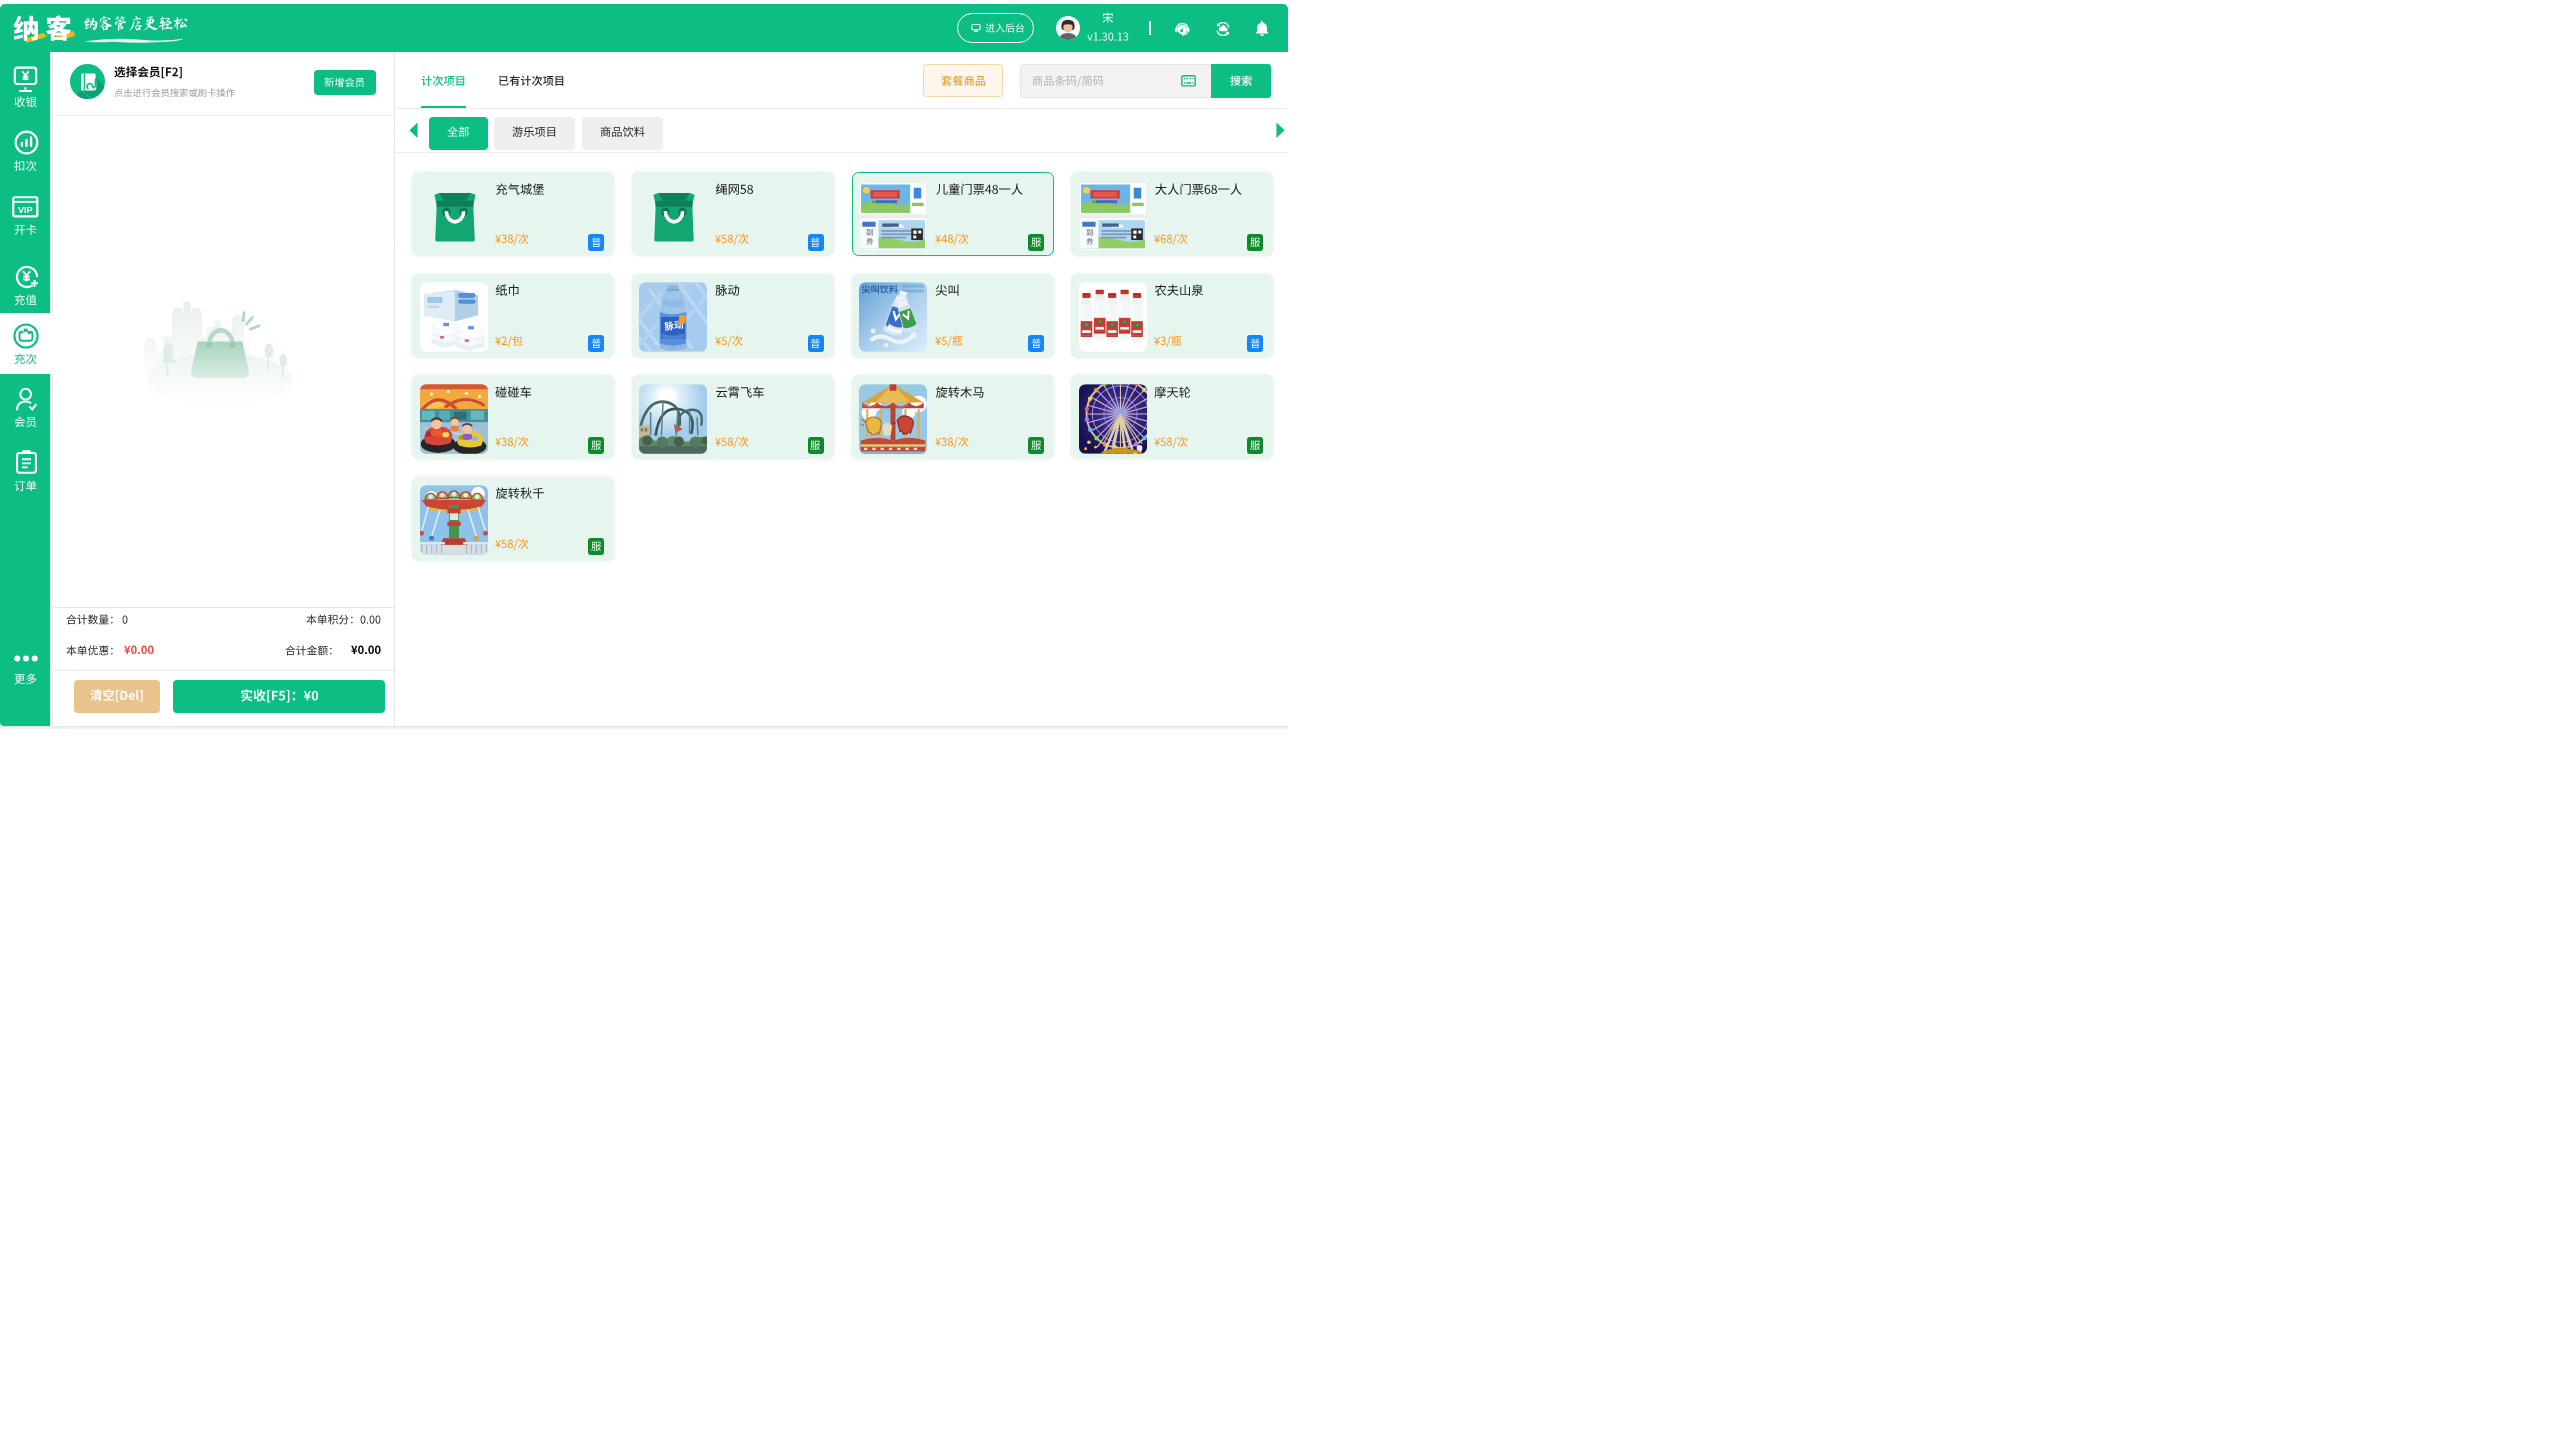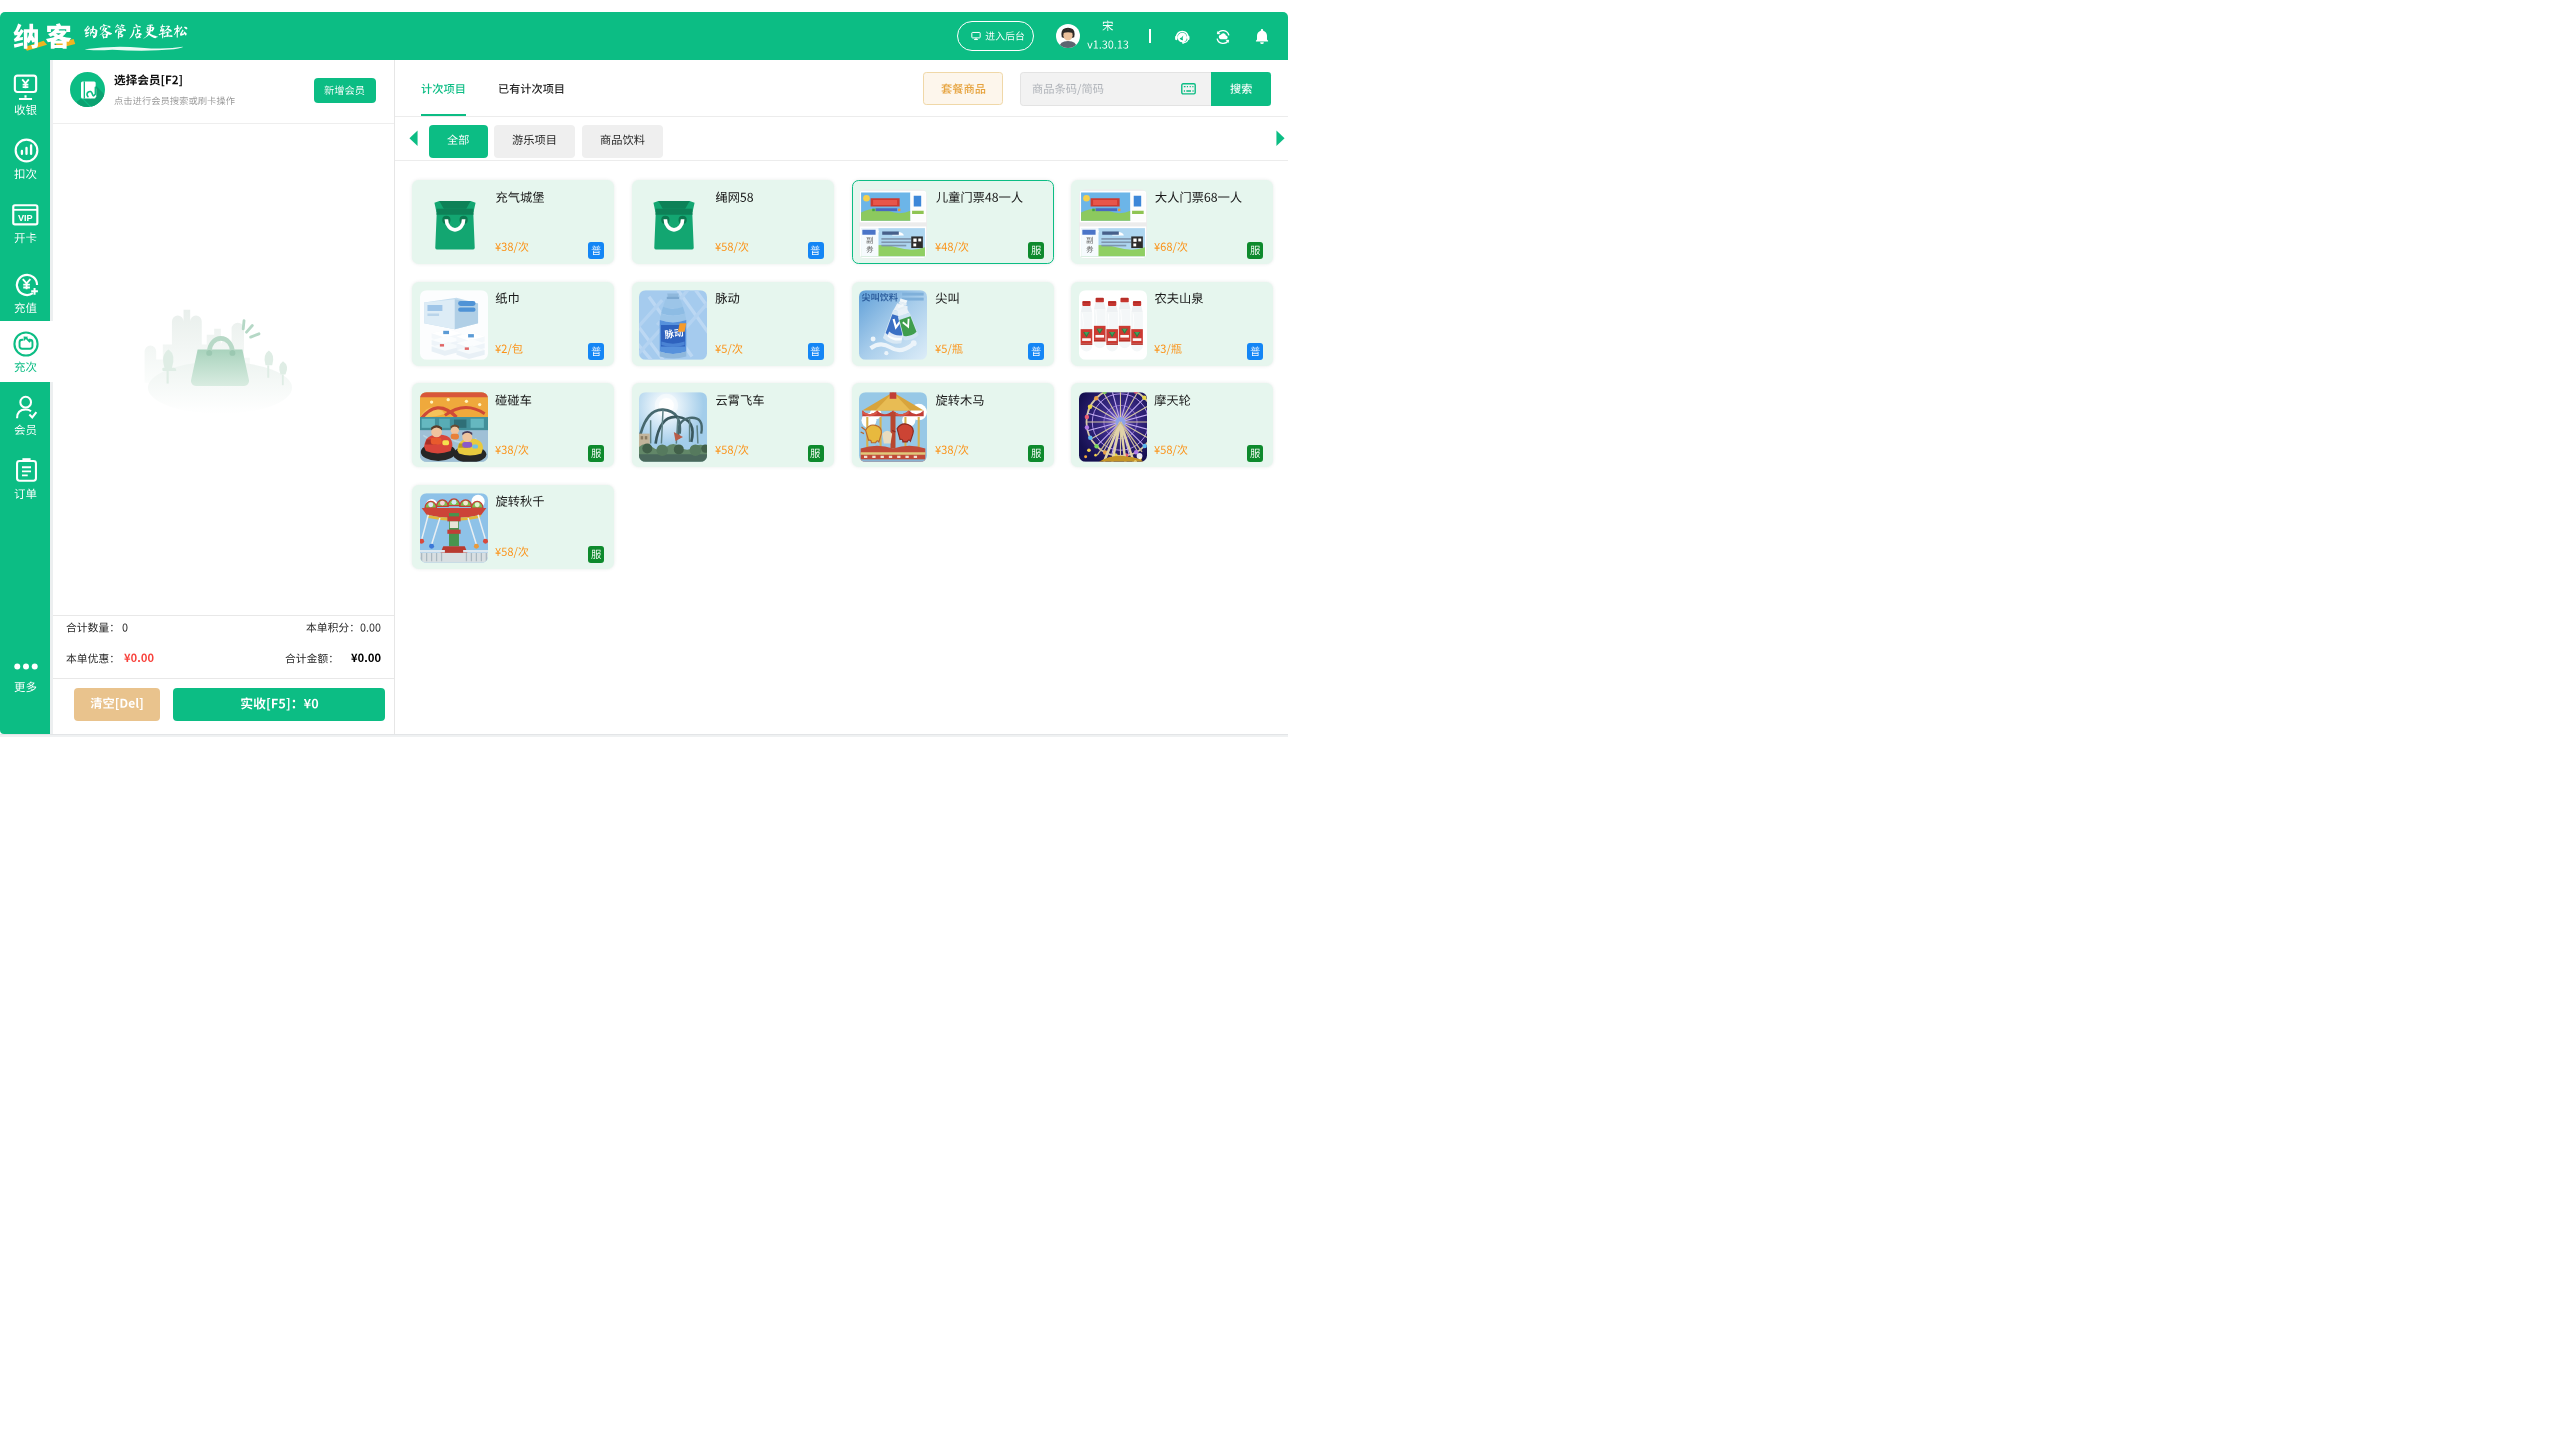--- a/index.html
+++ b/index.html
@@ -1,17 +1,17 @@
 <!DOCTYPE html>
 <html style="font-size:13.3px"><head><meta charset="utf-8"><style>
 *{margin:0;padding:0;box-sizing:border-box}
 html,body{width:1288px;height:725px;font-family:"Liberation Sans",sans-serif;background:#fff;overflow:hidden}
 .abs{position:absolute}
 </style></head><body>
-<div class="abs" style="left:0;top:12px;width:1288px;height:725px;background:#fff">
+<div class="abs" style="left:0;top:4px;width:1288px;height:725px;background:#fff">
 <div class="abs" style="left:0;top:0;width:1288px;height:48px;background:#0cbd84;border-top-left-radius:5px;border-top-right-radius:5px"></div>
 <svg class="abs" style="left:21.6px;top:27px" width="55" height="13.3" viewBox="0 0 66 16">
 <path d="M2 10 L26 2 L30 7 L6 14 Z" fill="#f0b421"></path>
 <path d="M40 5 L62 0 L64 6 L44 11 Z" fill="#f0b421"></path>
     </svg>
 <svg style="position:absolute;left:13px;top:10.8px;overflow:visible;" width="59" height="28" viewBox="0 0 71.0 33.9">
       <path d="M0.8 25.7 1.5 30.0C4.6 29.2 8.5 28.3 12.1 27.3L11.7 23.5C7.7 24.4 3.5 25.2 0.8 25.7ZM25.7 11.7V18.8L23.3 14.8C23.6 13.7 23.7 12.7 23.8 11.7ZM19.7 0.9V5.5L19.7 7.5H12.9V31.1H17.2V23.1C17.9 23.6 18.5 24.2 19.0 24.6C20.1 23.3 20.9 21.8 21.6 20.3C22.3 21.7 22.9 23.0 23.4 24.0L25.7 22.6V26.0C25.7 26.4 25.5 26.6 25.1 26.6C24.6 26.6 23.0 26.6 21.7 26.5C22.3 27.7 22.9 29.7 23.0 30.9C25.4 30.9 27.1 30.8 28.4 30.1C29.6 29.4 30.0 28.2 30.0 26.1V7.5H24.1L24.1 5.5V0.9ZM17.2 18.8V11.7H19.3C19.0 14.0 18.4 16.5 17.2 18.8ZM1.8 15.1C2.3 14.8 3.0 14.7 5.4 14.4C4.5 15.7 3.7 16.8 3.3 17.2C2.2 18.4 1.6 19.1 0.7 19.3C1.2 20.4 1.8 22.2 2.0 23.0C2.9 22.5 4.3 22.0 11.7 20.7C11.7 19.7 11.7 18.0 11.9 16.9L7.5 17.6C9.5 15.1 11.4 12.3 12.9 9.6L9.5 7.4C9.0 8.4 8.4 9.5 7.8 10.6L5.6 10.7C7.3 8.2 8.9 5.2 10.0 2.5L6.0 0.6C5.0 4.3 2.9 8.3 2.3 9.3C1.6 10.3 1.1 11.0 0.4 11.2C0.9 12.3 1.5 14.3 1.8 15.1Z M51.9 12.4H57.8C57.0 13.2 56.0 13.9 54.9 14.6C53.8 14.0 52.7 13.3 51.8 12.5ZM55.2 9.0 56.0 8.0 53.3 7.5H64.2V10.3L61.8 8.8L61.0 9.0ZM51.7 1.4 52.6 3.3H41.1V10.9H45.7V7.5H50.7C49.0 9.7 46.3 11.7 42.0 13.2C43.0 13.9 44.4 15.6 45.0 16.7C46.2 16.2 47.3 15.6 48.3 15.0C49.0 15.6 49.7 16.2 50.4 16.7C47.2 18.0 43.5 18.8 39.7 19.3C40.5 20.3 41.5 22.2 41.9 23.4C43.1 23.2 44.3 23.0 45.5 22.7V31.2H50.1V30.3H59.9V31.1H64.7V22.4C65.6 22.6 66.5 22.7 67.4 22.8C68.1 21.5 69.4 19.4 70.4 18.3C66.5 18.0 62.9 17.4 59.8 16.4C61.8 14.9 63.5 13.1 64.8 10.9H69.0V3.3H57.9L56.4 0.4ZM54.9 19.4C56.3 20.1 57.7 20.6 59.2 21.1H51.0C52.3 20.6 53.7 20.0 54.9 19.4ZM50.1 26.5V24.9H59.9V26.5Z" fill="#ffffff"></path>
     </svg>
 <svg style="position:absolute;left:82px;top:11.2px;overflow:visible;" width="107" height="17" viewBox="0 0 129.3 20.7">
       <path d="M6.8 14.3Q7.2 14.3 7.4 14.3Q7.5 14.3 7.6 14.4Q7.7 14.5 7.7 14.6Q7.7 14.7 7.7 15.0Q7.6 15.5 7.4 15.7Q7.1 16.0 6.6 16.1Q6.2 16.1 5.8 16.4Q5.4 16.7 5.1 17.0Q4.7 17.5 4.3 17.2Q4.0 17.1 3.7 17.0Q3.5 16.9 3.4 16.8Q3.4 16.7 3.4 16.4Q3.4 16.1 3.5 15.9Q3.6 15.8 3.8 15.6Q4.1 15.5 4.7 15.1Q5.4 14.8 5.8 14.6Q6.2 14.4 6.2 14.3Q6.2 14.3 6.8 14.3ZM12.9 3.2Q12.9 3.2 13.3 3.5Q13.6 3.7 13.7 3.8Q13.9 3.9 14.0 4.3Q14.2 4.6 14.1 5.0Q14.1 5.4 14.0 5.6Q13.9 5.8 13.9 6.0Q13.9 6.2 13.8 6.4Q13.7 6.5 13.7 6.7V7.0L14.4 7.1Q15.2 7.2 16.0 7.5L17.0 8.0Q17.6 8.2 17.9 8.4Q18.1 8.6 18.3 8.8Q18.4 9.0 18.4 9.2Q18.4 9.3 18.3 9.6Q18.3 10.1 18.1 10.6Q18.0 11.0 18.0 11.4Q18.0 11.7 17.9 12.4L17.7 13.5Q17.6 14.5 17.4 15.5Q17.3 15.8 16.8 16.3Q16.4 16.8 16.4 16.9Q16.4 17.0 16.0 17.4Q15.6 17.8 15.4 18.0Q15.0 18.2 14.4 18.4Q13.8 18.6 13.6 18.5Q13.3 18.5 13.2 18.3Q13.1 18.1 13.1 17.7Q13.1 17.3 12.9 16.8Q12.7 16.4 12.7 16.2Q12.7 16.0 12.2 15.5Q11.8 14.9 11.8 14.8Q11.8 14.6 12.3 15.0Q12.5 15.1 12.8 15.2Q13.1 15.2 13.3 15.3Q13.6 15.3 14.0 15.2Q14.4 15.1 14.6 14.9Q15.1 14.6 15.3 13.6L15.6 12.6Q15.7 12.1 15.7 10.5L15.7 8.9L15.4 8.6Q14.9 8.2 14.0 8.1L13.5 8.1L13.4 8.6Q13.3 9.1 13.2 9.4Q13.2 9.8 13.0 10.2Q12.8 10.5 12.8 10.7Q12.8 10.8 13.0 10.8Q13.7 11.0 14.4 11.3Q15.0 11.5 15.1 11.7Q15.3 12.0 15.2 12.5Q15.0 12.9 14.7 13.2Q14.0 13.7 13.0 12.2Q12.5 11.5 12.3 11.5Q12.2 11.5 11.9 12.0Q11.6 12.4 11.1 12.9Q10.7 13.3 10.4 13.5L10.1 13.7L10.1 14.2Q10.2 14.6 10.3 14.8Q10.5 15.1 10.4 15.7Q10.3 15.9 10.3 16.0Q10.3 16.2 10.1 16.1Q10.0 16.1 9.9 15.9Q9.4 15.3 9.4 14.5Q9.4 14.1 9.4 14.0Q9.4 14.0 9.2 14.0Q9.0 14.0 9.0 13.8Q9.0 13.7 9.2 13.4Q9.4 12.9 9.4 12.6Q9.3 12.1 9.2 11.5Q9.2 11.0 9.1 10.4Q9.0 9.8 9.0 9.1Q9.0 8.4 9.1 8.2Q9.3 8.0 10.2 7.6Q11.1 7.2 11.4 7.2Q11.6 7.2 11.7 7.1Q11.8 6.9 12.1 5.1Q12.2 4.2 12.4 3.9Q12.4 3.9 12.5 3.6Q12.6 3.3 12.7 3.3Q12.9 3.2 12.9 3.2ZM10.7 8.4Q10.6 8.4 10.6 8.5Q10.0 8.6 10.0 8.8Q9.9 9.0 9.9 9.9Q9.9 10.0 9.9 10.0Q9.9 11.2 10.0 11.6Q10.1 12.0 10.0 12.0Q10.0 12.0 10.0 12.1Q10.0 12.1 10.1 12.1Q10.3 12.0 10.6 11.3Q11.0 10.6 11.1 10.1Q11.3 9.5 11.4 8.9Q11.5 8.3 11.4 8.3Q11.4 8.2 11.3 8.2Q11.1 8.2 10.7 8.4ZM7.1 3.5 7.5 3.8Q7.8 4.0 7.8 4.1Q7.8 4.3 7.5 4.5Q7.2 4.8 6.9 5.1L6.4 5.6Q6.2 5.8 5.9 6.2Q5.7 6.5 5.4 6.8Q5.1 7.1 4.9 7.4Q4.8 7.6 4.6 7.8Q4.4 8.0 4.5 8.0Q4.6 7.9 5.1 7.8Q5.5 7.7 5.7 7.6Q5.8 7.5 6.1 7.6Q6.4 7.6 6.4 7.6Q6.4 7.5 6.9 6.7Q7.4 5.9 7.7 5.6Q8.1 5.1 8.2 5.1Q8.3 5.1 8.7 5.6Q9.1 6.0 9.2 6.2Q9.3 6.4 9.3 6.5Q9.2 6.6 9.0 6.8Q8.5 7.2 7.9 7.8Q7.2 8.5 7.2 8.7Q7.1 8.8 6.5 9.5Q6.0 10.2 5.9 10.4Q5.8 10.6 5.5 11.0Q5.1 11.4 5.2 11.4Q5.2 11.5 6.1 11.2Q6.9 10.9 6.9 10.9Q7.0 10.8 7.5 10.9Q8.1 11.0 8.2 11.1Q8.3 11.2 8.3 11.6Q8.3 12.0 8.2 12.1Q8.2 12.2 8.0 12.4Q7.8 12.6 7.5 12.7Q6.5 12.9 5.7 13.3Q4.8 13.6 4.7 13.8Q4.6 14.0 4.4 14.1Q4.2 14.2 3.9 14.2Q3.7 14.2 3.6 14.0Q3.5 13.8 3.5 13.5Q3.5 13.2 3.5 13.2Q3.4 13.1 3.4 12.9Q3.5 12.8 3.4 12.7Q3.3 12.7 3.3 12.3Q3.3 12.0 3.4 11.8Q3.5 11.6 3.7 11.6Q3.9 11.6 4.2 11.1L4.7 10.4Q4.8 10.1 4.9 10.0L5.1 9.7Q5.2 9.5 5.1 9.4Q5.0 9.4 4.5 9.7Q4.0 10.0 3.8 10.1Q3.5 10.4 3.2 10.4Q2.9 10.4 2.8 10.3Q2.6 10.2 2.6 10.0Q2.6 9.8 2.5 9.5Q2.4 9.1 2.4 8.6Q2.5 8.1 2.6 8.0Q2.8 7.8 3.0 7.8Q3.2 7.8 3.4 7.6L3.8 7.1Q4.1 6.8 4.5 6.2Q5.9 4.3 5.9 4.3Q6.0 4.0 6.5 3.5Q6.7 3.2 6.7 3.2Q6.7 3.2 6.9 3.3Q7.1 3.5 7.1 3.5Z M26.3 4.8Q26.4 4.8 26.8 5.2Q27.1 5.6 27.1 5.8Q27.1 5.9 26.7 6.3Q26.3 6.7 26.3 6.9Q26.3 7.2 26.1 7.3L25.9 7.4L26.2 7.7Q26.8 8.3 27.0 8.3Q27.0 8.3 27.1 8.1Q27.2 7.9 27.3 7.7Q27.7 7.1 27.7 6.9Q27.7 6.9 27.6 6.9Q27.5 6.9 27.2 6.7Q26.9 6.6 26.9 6.5Q26.9 6.3 27.4 6.1Q27.9 5.8 28.4 5.8Q28.8 5.7 29.0 5.7Q29.1 5.7 29.2 5.8Q29.4 6.0 29.6 6.0Q29.8 6.0 29.9 6.1Q30.1 6.3 30.1 6.5Q30.2 7.1 29.9 7.3Q28.6 8.5 28.4 9.0Q28.3 9.1 28.4 9.2Q28.6 9.3 28.9 9.5Q29.2 9.7 29.7 10.0Q30.3 10.2 31.0 10.5Q33.7 11.8 34.2 11.8Q34.3 11.8 34.7 12.0Q35.1 12.2 35.5 12.3Q35.9 12.4 36.0 12.5Q36.0 12.6 36.0 13.0Q36.0 13.3 35.8 13.4Q35.7 13.5 35.2 13.7Q34.5 13.9 34.0 14.2Q33.6 14.4 33.5 14.5Q33.4 14.5 33.0 14.4Q32.6 14.3 32.3 14.1Q32.2 14.0 31.8 13.9Q31.5 13.8 31.4 13.8Q31.4 13.9 31.4 14.3Q31.4 14.6 31.2 14.8Q31.1 14.9 31.1 15.0Q31.1 15.2 30.9 15.3Q30.8 15.4 30.8 15.6Q30.8 15.8 30.6 16.1Q30.5 16.3 30.4 17.1L30.4 17.9L30.1 18.2Q29.8 18.4 29.6 18.4Q29.5 18.4 28.7 18.2Q27.9 18.0 27.4 18.0Q26.8 18.0 26.7 18.1Q26.7 18.1 26.6 18.5Q26.5 18.9 26.3 19.0Q26.2 19.2 26.2 19.2Q26.1 19.2 26.0 19.1Q25.7 18.9 25.4 18.6Q25.1 18.2 25.1 18.1Q25.1 17.9 24.9 17.4Q24.7 16.8 24.7 16.7Q24.6 16.7 24.6 16.5Q24.6 16.3 24.5 16.2Q24.4 16.0 24.4 15.8Q24.4 15.6 24.2 15.4Q24.1 15.2 24.1 15.0Q24.1 14.8 24.0 14.7Q23.9 14.6 24.0 14.6Q24.1 14.6 24.1 14.3Q24.1 14.1 24.2 14.1Q24.3 14.0 24.6 13.8Q25.6 13.4 26.1 13.3Q26.7 13.2 27.7 13.2Q29.0 13.1 29.1 13.1Q29.2 13.0 29.7 13.1Q30.1 13.1 30.2 13.1Q30.3 13.1 29.8 12.7Q29.6 12.6 29.4 12.4Q28.4 11.6 27.8 11.0Q27.4 10.6 27.3 10.5Q27.2 10.4 27.1 10.5Q26.9 10.6 25.6 11.9Q24.2 13.3 23.9 13.4Q23.0 14.0 21.7 14.6Q20.4 15.2 20.2 15.2Q20.0 15.2 20.2 15.0Q20.4 14.9 21.0 14.5Q22.8 13.4 24.2 11.9Q24.9 11.2 25.5 10.4Q26.2 9.7 26.2 9.6Q26.2 9.5 25.7 9.1Q25.3 8.7 25.2 8.6Q25.1 8.6 24.3 9.4Q23.5 10.2 23.4 10.2Q23.3 10.3 23.3 10.3Q23.3 10.2 23.3 10.0Q23.4 9.5 23.9 8.8Q24.2 8.4 24.5 7.8Q24.8 7.3 24.9 7.2Q25.1 6.9 25.4 6.0Q25.5 5.5 25.8 5.2Q26.2 4.8 26.3 4.8ZM26.1 14.4Q25.8 14.4 25.7 14.6Q25.6 14.8 25.6 14.8Q25.6 14.9 25.6 15.1Q25.8 15.3 25.8 15.5Q25.9 15.8 26.1 16.2Q26.3 16.6 26.3 16.7Q26.3 16.7 26.3 16.8Q26.4 16.8 26.5 16.8Q26.6 16.8 26.8 16.8Q27.1 16.7 27.4 16.7L28.3 16.5L28.5 16.0Q28.7 15.6 28.7 14.9Q28.8 14.3 28.7 14.2Q28.5 14.1 27.8 14.1Q27.0 14.2 26.1 14.4ZM26.3 1.4Q26.5 1.5 26.6 1.6Q26.6 1.6 26.8 1.7Q27.0 1.8 27.1 2.1Q27.3 2.4 27.3 2.6Q27.3 2.7 27.4 2.8Q27.6 2.8 28.4 2.8Q29.4 2.9 29.7 3.0Q30.1 3.1 30.5 3.2Q31.0 3.2 31.4 3.4Q31.7 3.5 31.8 3.4Q31.9 3.4 32.1 3.3L32.5 3.1L32.6 3.3Q32.8 3.5 33.4 3.7Q34.0 4.0 34.1 4.2Q34.2 4.3 34.2 4.6Q34.2 4.9 34.1 5.1Q34.0 5.1 33.9 5.4Q33.9 5.6 33.6 5.7Q33.3 5.8 32.9 5.7Q32.5 5.7 32.5 5.5Q32.5 5.4 32.0 5.3Q31.8 5.2 31.6 5.3Q31.5 5.3 31.3 5.4Q31.0 5.7 30.8 5.7Q30.6 5.7 30.4 5.8Q30.2 6.0 30.2 5.9Q30.2 5.9 30.6 5.5Q30.7 5.2 31.0 4.8Q31.2 4.4 31.2 4.4Q31.2 4.3 30.6 4.1Q30.0 3.9 29.5 3.8Q28.7 3.6 28.0 3.7Q27.4 3.7 27.3 3.7Q27.1 3.8 27.2 3.9Q27.2 4.1 27.0 4.3Q26.8 4.5 26.6 4.6Q26.5 4.6 26.2 4.3Q26.0 4.0 25.9 3.9Q25.8 3.9 25.6 3.9Q25.1 4.0 24.0 4.5Q23.7 4.6 23.6 4.7Q23.4 4.9 23.4 5.1Q23.2 5.4 23.1 5.4Q22.9 5.5 22.8 5.7Q22.8 6.3 22.7 7.1Q22.6 7.6 22.4 8.0Q22.2 8.3 21.9 8.3Q21.7 8.3 21.7 8.2Q21.6 8.1 21.4 7.8Q21.2 7.3 21.2 6.7Q21.2 6.2 21.3 6.1Q21.4 6.0 21.8 5.3Q22.1 4.6 22.4 4.3Q22.6 4.0 22.6 3.9Q22.7 3.9 22.9 3.9Q23.2 4.0 23.4 3.9Q23.6 3.8 24.6 3.5L25.5 3.1L25.4 2.7Q25.4 2.1 25.3 2.0Q25.2 1.9 25.2 1.7Q25.1 1.5 25.2 1.5Q25.2 1.4 25.4 1.4Q25.9 1.3 26.3 1.4Z M45.1 5.5Q45.2 5.5 46.2 6.0Q46.5 6.1 46.7 6.3Q47.0 6.6 47.0 6.7Q47.0 6.9 47.1 6.9Q47.3 7.0 47.8 7.0Q48.6 7.0 49.5 7.3Q49.8 7.4 49.9 7.3Q50.4 7.3 51.3 7.4Q52.1 7.6 52.7 8.0Q53.0 8.2 53.0 8.8Q53.0 9.4 52.7 9.7Q52.5 9.8 52.4 9.9Q52.3 9.9 51.9 9.7Q51.6 9.6 50.9 9.6Q50.2 9.6 50.1 9.7Q50.1 9.7 49.6 9.9Q49.3 10.0 49.2 10.1Q49.1 10.2 49.0 10.4Q49.0 10.6 48.7 10.8Q48.5 11.1 48.3 11.1Q48.2 11.1 47.9 11.3Q47.7 11.5 47.6 11.6Q47.6 11.7 47.7 11.9Q48.0 12.5 47.6 12.8Q47.5 12.9 46.6 13.0Q45.8 13.0 45.4 13.1L44.8 13.3Q44.7 13.3 44.6 13.6Q44.5 13.8 44.5 13.9Q44.5 14.0 44.7 14.0Q44.9 13.9 45.7 13.7Q46.3 13.5 47.3 13.5Q47.9 13.5 48.1 13.6Q48.4 13.6 48.6 13.7Q49.0 13.9 49.5 14.1Q49.8 14.2 49.8 14.2Q49.9 14.3 49.9 14.5Q49.9 14.8 49.8 15.1Q49.6 15.4 49.5 15.5Q49.3 15.7 49.3 15.8Q49.3 15.9 49.1 16.1Q49.0 16.3 48.9 16.8L48.8 17.3H48.2Q47.7 17.3 47.5 17.2Q47.3 17.1 46.6 17.1Q45.8 17.2 45.2 17.3Q44.5 17.5 44.4 17.5Q44.4 17.5 44.4 17.9Q44.4 18.8 44.0 19.2Q43.9 19.3 43.8 19.3Q43.8 19.3 43.5 19.1Q43.3 19.0 43.3 18.8Q43.2 18.7 43.2 18.3Q43.1 17.6 43.2 15.5Q43.3 13.8 43.3 13.7Q43.4 13.6 43.5 12.2Q43.5 10.8 43.6 10.4Q43.7 10.1 43.7 9.8Q43.8 9.5 43.9 9.4Q44.0 9.3 44.2 9.4Q44.2 9.5 44.3 9.5Q44.4 9.5 44.7 9.4Q45.2 9.3 46.0 9.2Q46.8 9.1 46.9 9.0Q47.1 9.0 48.1 9.4Q48.7 9.5 48.9 9.5Q49.1 9.4 49.4 9.1Q49.8 8.7 49.8 8.7Q49.9 8.7 49.9 8.6Q49.9 8.5 49.2 8.3Q48.5 8.1 47.7 8.1Q47.2 8.0 47.1 8.0Q47.0 8.1 46.9 8.2Q46.7 8.4 46.4 8.4Q46.2 8.4 45.9 8.2Q45.7 8.1 45.6 8.1Q45.6 8.1 45.6 8.0Q45.5 7.9 45.0 8.0Q44.5 8.1 43.7 8.3Q43.0 8.5 42.7 8.7Q42.2 9.0 42.2 9.0Q42.1 9.0 42.0 9.1Q41.9 9.2 41.8 9.4Q41.8 9.5 41.8 10.0Q41.8 10.8 41.7 10.9Q41.6 11.0 41.6 11.1Q41.6 11.3 41.2 11.6Q40.9 12.0 40.8 12.0Q40.7 12.0 40.5 12.1Q40.4 12.3 40.2 12.2Q40.0 12.1 40.0 11.9Q39.5 10.5 39.8 9.8Q40.1 9.0 40.4 8.8Q40.6 8.6 40.6 8.5Q40.6 8.5 40.9 8.2Q41.5 7.7 41.6 8.0Q41.7 8.1 41.8 8.1Q42.0 8.1 42.5 7.8Q43.5 7.4 44.6 7.2Q45.0 7.1 45.0 7.1Q45.1 7.0 44.9 6.6Q44.6 5.9 44.8 5.9Q45.0 5.9 45.0 5.8Q45.0 5.6 45.1 5.6Q45.1 5.5 45.1 5.5ZM45.2 10.3Q45.0 10.3 44.8 10.6Q44.6 10.8 44.6 11.3Q44.6 11.8 44.6 12.0Q44.5 12.1 44.5 12.1Q44.6 12.1 44.7 12.1Q44.9 12.1 45.1 11.9Q45.3 11.8 45.3 11.6Q45.3 11.5 45.9 10.9Q46.5 10.3 46.5 10.3Q46.5 10.2 46.2 10.2Q45.9 10.2 45.6 10.2Q45.3 10.2 45.2 10.3ZM46.1 14.5Q45.2 14.7 44.8 14.9Q44.6 15.0 44.5 15.4Q44.4 15.8 44.4 16.1Q44.4 16.3 44.4 16.3Q44.5 16.4 44.6 16.3Q44.9 16.3 45.9 16.1Q47.0 15.9 47.0 15.8Q47.6 14.6 47.5 14.5Q47.5 14.5 46.9 14.5Q46.2 14.4 46.1 14.5ZM44.1 4.9Q44.6 5.2 44.5 5.9Q44.5 6.3 44.4 6.4Q44.2 6.6 43.8 6.5Q43.5 6.5 43.4 6.4Q43.3 6.4 43.1 6.1Q42.4 5.3 42.5 5.0Q42.5 4.7 42.7 4.7Q42.9 4.7 43.4 4.7Q43.9 4.7 44.1 4.9ZM50.2 5.1Q50.4 5.3 50.3 5.9Q50.2 6.4 49.9 6.6Q49.6 6.8 49.3 6.6Q49.0 6.5 48.5 5.9Q48.0 5.5 47.9 5.3Q47.8 5.2 47.9 5.0Q47.9 4.7 48.0 4.6Q48.0 4.5 48.6 4.5Q49.2 4.5 49.6 4.7Q50.1 5.0 50.2 5.1ZM42.8 1.6Q43.2 1.8 43.2 2.0Q43.3 2.2 43.3 2.5Q43.3 2.7 43.3 2.7Q43.3 2.8 43.5 2.7Q44.0 2.6 44.4 2.7Q44.8 2.7 44.8 2.9Q44.8 3.0 45.0 3.1Q45.1 3.2 45.1 3.4Q45.2 3.7 45.1 3.8Q44.9 4.1 44.1 3.9Q43.7 3.8 43.4 3.5Q43.2 3.2 43.1 3.3Q43.0 3.3 42.7 3.7Q42.5 4.0 42.2 4.3L41.4 5.0Q40.7 5.8 40.0 6.0Q39.8 6.1 39.8 6.0Q39.8 6.0 39.9 5.7Q40.1 5.5 40.1 5.5Q40.1 5.4 40.1 5.3Q40.1 5.2 40.5 4.7Q40.9 4.2 41.6 3.0Q42.3 1.8 42.3 1.6Q42.3 1.4 42.8 1.6ZM47.8 1.2Q48.0 1.2 48.4 1.4Q48.7 1.5 48.9 1.7Q49.1 1.9 48.9 2.6Q48.9 2.6 48.9 2.6Q48.9 2.7 49.0 2.7Q49.0 2.7 49.1 2.7Q49.1 2.7 49.2 2.6Q49.6 2.6 49.8 2.5Q50.0 2.4 50.4 2.4Q50.7 2.3 50.9 2.4Q51.2 2.6 51.3 3.0Q51.4 3.5 51.1 3.8Q51.0 3.9 50.9 4.0Q50.8 4.0 50.5 4.0Q50.0 4.0 49.9 3.9Q49.7 3.8 49.4 3.9Q49.0 4.0 48.8 3.8Q48.6 3.6 48.4 3.6Q48.3 3.5 48.3 3.4Q48.3 3.2 48.2 3.3Q48.0 3.4 48.0 3.5Q48.0 3.6 47.8 3.9Q47.6 4.2 47.6 4.2Q47.6 4.3 47.1 4.7Q46.7 5.1 46.6 5.1Q46.5 5.1 46.5 5.1Q46.5 5.2 46.4 5.2Q46.2 5.2 46.2 5.3Q46.2 5.4 46.1 5.4Q46.0 5.4 46.0 5.4Q46.0 5.5 45.9 5.5Q45.7 5.6 45.7 5.4Q45.7 5.2 45.9 5.0Q46.1 4.5 46.5 3.9L46.8 3.5Q46.9 3.3 47.0 3.0Q47.2 2.6 47.3 2.4Q47.4 2.3 47.5 1.9Q47.6 1.6 47.6 1.4Q47.6 1.3 47.6 1.3Q47.7 1.2 47.8 1.2Z M62.7 7.5Q63.0 7.6 63.1 7.8Q63.2 8.1 63.3 8.1Q63.3 8.1 63.3 8.4Q63.3 8.7 63.3 9.1Q63.3 9.5 63.2 9.6Q63.2 9.9 63.1 10.5Q63.0 11.1 63.0 11.3Q62.9 11.5 62.9 11.8Q62.8 12.2 62.7 12.3Q62.6 12.5 62.5 12.9Q62.2 13.9 61.9 14.5Q61.8 14.6 61.7 14.8Q61.6 15.0 61.4 15.2Q61.2 15.5 61.2 15.5Q61.2 15.6 60.5 16.4Q60.3 16.6 60.3 16.7Q60.3 16.9 59.3 17.7Q58.4 18.6 58.2 18.6Q58.1 18.6 58.0 18.7Q57.9 18.8 57.6 18.9Q57.2 19.1 57.1 19.1Q56.9 19.1 57.5 18.3Q57.9 17.7 57.9 17.6Q57.9 17.6 58.4 17.0Q58.9 16.3 59.1 15.9Q59.2 15.8 59.4 15.5Q59.5 15.3 60.0 14.2L60.6 13.1Q60.8 12.7 61.1 11.5L61.4 10.6Q61.5 10.2 61.5 10.1Q61.5 10.0 61.7 9.2Q61.9 8.4 62.1 8.0Q62.3 7.6 62.4 7.5Q62.4 7.4 62.5 7.4Q62.6 7.4 62.7 7.5ZM67.1 6.4Q67.2 6.4 67.3 6.5Q67.6 6.9 67.7 7.7Q67.8 8.1 67.9 8.2Q68.0 8.3 68.2 8.2Q68.4 8.1 68.4 8.0Q68.4 7.9 68.5 7.9Q68.5 7.9 68.6 8.0Q68.6 8.1 69.0 8.0Q69.7 7.9 70.1 8.5L70.3 8.8L70.1 9.4L70.0 9.9L69.5 9.9Q69.0 9.8 68.5 10.0L68.0 10.2L67.9 10.6Q67.8 11.1 67.8 11.7L67.7 12.3L68.6 12.4Q69.3 12.4 69.4 12.4Q69.6 12.4 69.7 12.3Q70.1 11.9 70.5 12.2Q70.6 12.3 70.8 12.4Q70.9 12.4 71.2 12.5Q71.8 12.6 72.1 13.0Q72.4 13.4 72.2 13.9Q72.1 14.3 72.0 14.4Q71.8 14.5 71.6 14.6Q71.3 14.7 71.2 14.7Q71.1 14.7 70.8 14.9Q70.6 15.2 70.5 15.4L70.2 15.9Q70.1 16.2 70.1 16.3Q70.1 16.4 70.4 16.5Q70.7 16.6 70.9 17.0Q71.1 17.4 71.0 17.7Q70.8 18.5 70.0 18.1Q69.7 17.9 69.5 17.9Q69.3 17.9 68.7 17.9Q67.2 18.0 67.0 18.2Q66.9 18.3 66.9 18.5Q66.9 18.7 66.7 19.0Q66.3 19.7 65.5 18.3Q65.4 17.9 65.3 17.8Q65.2 17.7 65.0 17.1Q64.9 16.5 64.8 16.4Q64.7 16.2 64.7 16.0Q64.7 15.6 64.4 14.8Q64.3 14.6 64.2 14.4L64.2 14.0Q64.1 13.8 64.2 13.5Q64.3 13.4 64.3 13.4Q64.3 13.3 64.5 13.4Q64.7 13.5 65.1 13.2Q66.0 12.7 66.4 12.6Q66.5 12.6 66.6 12.6Q66.6 12.5 66.6 12.4Q66.3 11.7 66.4 10.9Q66.5 10.3 66.5 8.7Q66.5 6.5 66.8 6.5Q66.9 6.5 66.9 6.4Q66.9 6.1 67.1 6.4ZM66.9 13.8Q66.1 13.9 65.6 14.3Q65.3 14.7 65.5 15.2Q65.6 15.4 65.8 15.8L66.0 16.3Q66.1 16.5 66.2 16.7Q66.2 16.8 66.3 16.8Q66.4 16.8 67.0 16.6Q67.6 16.4 68.1 15.9Q68.6 15.3 69.0 14.3Q69.1 13.9 69.1 13.8Q69.1 13.7 68.6 13.7Q68.1 13.6 67.9 13.6Q67.7 13.5 67.5 13.6Q67.3 13.7 66.9 13.8ZM65.6 1.5Q65.9 1.6 65.9 1.7Q65.9 1.7 66.3 2.0Q66.8 2.3 67.0 2.5Q67.1 2.8 67.1 3.2Q67.1 3.7 66.9 4.0L66.7 4.3L67.2 4.2Q67.7 4.2 67.9 4.1Q68.2 4.0 68.7 3.9Q69.2 3.8 69.5 3.8Q69.8 3.8 69.8 3.7Q69.9 3.7 70.2 3.7Q70.4 3.6 70.5 3.7Q70.6 3.8 70.8 4.1Q71.0 4.5 71.0 4.7Q71.1 5.0 70.9 5.2Q70.7 5.4 70.6 5.5Q70.6 5.5 70.3 5.4Q70.0 5.4 69.8 5.3Q69.5 5.2 68.9 5.2Q68.3 5.2 67.9 5.3Q67.3 5.3 66.6 5.4Q65.8 5.5 65.3 5.6Q64.1 5.9 63.8 6.2Q63.5 6.4 63.4 6.4Q63.3 6.4 63.3 6.5Q63.3 6.7 63.0 6.8Q62.7 6.8 62.5 6.6Q62.3 6.4 62.3 6.4Q62.2 6.4 62.0 6.1Q61.8 6.0 61.8 5.9Q61.7 5.9 61.8 5.7Q61.9 5.5 62.1 5.5Q62.2 5.5 62.2 5.4Q62.3 5.1 63.8 4.9Q64.5 4.8 64.9 4.6Q65.4 4.5 65.6 4.5Q65.9 4.5 65.9 4.4Q66.0 4.3 65.9 4.3Q65.9 4.3 65.8 4.3Q65.7 4.2 65.7 4.2Q65.7 4.1 65.6 4.1Q65.5 4.1 64.7 2.7Q64.5 2.1 64.7 1.7Q64.8 1.4 64.9 1.3Q65.3 1.2 65.6 1.5Z M84.9 1.7Q85.3 1.8 85.7 2.1Q85.8 2.1 85.9 2.4Q85.9 2.6 85.9 2.8Q85.8 2.9 85.5 3.2Q85.3 3.4 85.2 3.4Q85.0 3.5 84.6 3.3Q84.3 3.1 83.9 3.1Q83.4 3.0 83.3 3.1Q83.3 3.2 83.5 3.5Q83.7 3.8 83.6 4.2Q83.5 4.6 83.6 4.6Q83.6 4.7 84.1 4.7Q84.7 4.8 85.2 4.8Q85.5 4.8 85.8 4.8Q86.1 4.9 87.0 5.2Q87.3 5.3 87.3 5.4Q87.3 5.5 87.5 5.6Q87.6 5.6 87.6 6.1Q87.6 6.6 87.5 6.7Q87.3 6.9 87.3 7.0Q87.3 7.2 87.2 7.3Q87.1 7.5 87.1 7.6Q87.1 7.8 87.0 8.0Q86.8 8.2 86.8 8.3Q86.8 8.3 86.6 8.5Q86.4 8.7 86.4 8.8Q86.4 9.0 86.2 9.2Q86.0 9.4 86.0 9.5Q86.0 9.7 85.7 10.0Q85.5 10.2 85.4 10.3Q85.3 10.4 85.1 10.4Q84.8 10.4 84.8 10.2Q84.8 10.0 83.8 9.9Q83.4 9.9 83.3 9.9Q83.2 9.9 83.2 10.1Q83.1 10.5 82.8 11.6Q82.6 12.0 82.6 12.0Q82.5 12.0 82.4 12.3Q82.3 12.5 82.2 12.6Q82.2 12.6 82.9 13.1Q83.5 13.5 83.6 13.6Q83.6 13.7 83.7 13.7Q83.8 13.7 83.8 13.7Q83.8 13.8 84.0 13.8L84.9 14.3Q85.7 14.7 86.4 14.9L87.8 15.3Q88.4 15.5 88.8 15.6Q89.2 15.7 90.1 16.0Q91.0 16.2 91.2 16.3Q91.4 16.4 91.7 16.5Q92.0 16.6 92.0 16.8Q92.0 17.2 91.0 17.4Q90.1 17.6 89.2 18.2Q88.8 18.5 88.6 18.5Q88.2 18.5 85.9 17.6Q85.1 17.3 84.3 16.8L83.0 15.9Q82.4 15.5 82.0 15.1Q81.6 14.8 81.4 14.6L81.1 14.4L80.6 14.8Q80.0 15.6 77.9 17.1Q77.5 17.4 76.4 17.9Q75.4 18.5 75.0 18.6Q74.7 18.8 74.2 18.8Q73.9 18.9 73.9 18.8Q73.9 18.8 73.9 18.8Q74.0 18.6 74.6 18.3Q76.5 17.1 77.7 16.0Q78.9 14.8 79.6 13.5L79.8 13.0L79.5 12.7Q78.8 12.0 78.1 11.7Q77.6 11.4 77.5 11.3Q77.3 11.2 77.3 11.2Q77.2 11.2 77.1 11.0Q76.9 10.9 76.9 10.9Q76.9 10.8 77.0 10.7Q77.2 10.5 77.4 10.5Q77.6 10.4 78.3 10.6Q79.5 10.8 80.2 11.3Q80.4 11.5 80.5 11.5Q80.6 11.4 80.7 11.0Q80.8 10.6 80.8 10.5Q80.8 10.3 80.7 10.4Q80.3 10.6 80.2 10.6Q80.1 10.6 79.8 10.5Q79.4 10.3 79.4 10.2Q79.4 10.0 79.3 9.9Q79.0 9.7 78.4 7.3Q78.2 6.6 78.1 6.4Q78.0 6.1 77.9 6.0Q77.9 5.8 77.9 5.8Q78.0 5.7 78.1 5.7Q78.2 5.7 78.3 5.6Q78.3 5.6 79.1 5.3Q79.8 5.0 80.2 4.9Q80.5 4.8 81.2 4.8L81.9 4.7V4.3Q82.0 3.3 81.9 3.2Q81.8 3.1 81.1 3.3Q80.3 3.4 80.1 3.5Q79.8 3.7 79.7 3.7Q79.6 3.7 79.3 3.4Q78.9 3.2 78.9 3.0Q79.0 2.6 80.0 2.4Q82.0 2.0 83.4 1.9Q84.4 1.8 84.4 1.7Q84.5 1.7 84.9 1.7ZM81.5 5.6Q80.9 5.6 79.9 5.9Q79.6 6.1 79.5 6.1Q79.4 6.1 79.4 6.4Q79.4 6.7 79.5 6.8Q79.6 6.9 79.6 7.1Q79.6 7.2 79.7 7.2Q79.7 7.2 80.4 7.0Q81.1 6.8 81.4 6.7Q81.7 6.6 81.7 6.6Q81.8 6.5 81.8 6.3Q81.8 5.9 81.8 5.8Q81.8 5.7 81.5 5.6ZM83.8 5.7H83.5V6.2Q83.5 6.5 83.5 6.6Q83.6 6.7 83.7 6.7Q83.9 6.8 84.0 6.9Q84.1 7.1 84.0 7.4Q83.9 7.6 83.6 7.7Q83.4 7.8 83.3 8.1Q83.3 8.5 83.3 8.6Q83.4 8.6 83.8 8.6Q84.4 8.5 84.5 8.5Q84.5 8.3 84.8 7.7Q85.0 7.0 85.0 6.6Q85.1 6.2 85.0 6.1Q84.9 5.9 84.5 5.8Q84.1 5.7 83.8 5.7ZM80.7 7.9Q80.3 8.1 80.2 8.1Q80.1 8.2 80.1 8.2Q80.1 8.3 80.1 8.7Q80.1 9.1 80.2 9.3Q80.4 9.4 80.6 9.3Q80.9 9.1 81.1 9.1Q81.2 9.0 81.3 9.0Q81.3 8.9 81.4 8.5Q81.5 7.9 81.5 7.8Q81.4 7.7 80.7 7.9Z M105.3 10.2Q105.9 10.2 106.2 10.6Q106.5 11.0 106.2 11.3Q106.1 11.5 105.9 11.6Q105.7 11.7 105.3 11.7Q105.0 11.7 104.9 11.7Q104.8 11.8 104.8 12.0Q104.7 12.4 104.6 14.6L104.6 15.0L106.0 15.1Q107.4 15.1 107.8 15.0Q108.3 14.9 108.3 14.9Q108.4 15.0 108.8 15.0Q109.2 15.1 109.4 15.2Q109.6 15.3 109.7 15.6Q109.8 15.8 109.7 16.3Q109.6 16.8 109.5 16.9Q109.1 17.1 108.4 16.9Q107.9 16.7 106.1 16.6L104.3 16.5L104.0 16.8Q103.7 17.1 103.1 16.8Q102.6 16.5 101.8 16.7L101.2 16.8Q101.0 16.9 100.6 17.1Q100.1 17.5 99.6 17.2Q99.0 16.8 99.0 16.4Q99.0 16.2 99.1 16.1Q99.2 16.0 99.4 15.9Q99.7 15.8 100.7 15.5Q101.7 15.3 102.1 15.3Q102.5 15.3 102.6 15.2Q102.8 15.1 102.7 14.9Q102.6 14.6 102.7 13.7Q102.9 11.8 102.6 11.8Q102.5 11.8 102.1 11.9Q101.8 12.1 101.7 12.1Q101.5 12.0 101.3 11.7Q101.1 11.5 101.2 11.3Q101.3 11.2 101.2 11.1Q101.2 11.0 101.4 10.9Q101.5 10.8 102.2 10.7Q103.1 10.5 103.8 10.4Q104.5 10.2 104.7 10.2Q104.8 10.1 104.9 10.2Q105.0 10.2 105.3 10.2ZM98.0 1.7Q98.1 1.9 98.2 2.0Q98.3 2.1 98.3 2.2Q98.3 2.3 98.1 2.8Q97.9 3.3 97.9 3.3Q97.8 3.4 97.8 3.6Q97.8 3.8 97.8 3.8Q97.9 3.8 98.1 3.8Q98.4 3.8 99.1 3.7Q99.7 3.6 100.1 3.6Q100.4 3.6 100.5 3.8Q100.8 4.1 100.9 4.3Q100.9 4.6 100.7 4.7Q100.6 4.7 99.5 4.7Q98.4 4.7 98.0 4.8Q97.5 4.9 97.4 5.2Q97.3 5.3 97.0 6.2Q96.7 7.2 96.7 7.3Q96.7 7.4 96.5 7.6Q96.4 7.9 96.4 8.0Q96.4 8.2 97.1 7.9Q97.3 7.9 97.3 7.8Q97.4 7.7 97.4 7.3Q97.5 6.8 97.6 6.4Q97.8 6.0 97.9 6.0Q98.3 6.0 98.6 6.4Q98.9 6.8 98.9 7.2Q98.9 7.5 98.9 7.5Q98.9 7.6 99.1 7.6Q99.6 7.6 99.9 8.2Q100.1 8.5 100.1 8.7Q100.1 8.8 99.9 9.0Q99.6 9.3 99.1 9.3Q98.9 9.3 98.8 9.5Q98.7 9.7 98.6 10.0Q98.6 10.4 98.6 10.6L98.7 10.8L99.0 10.5Q99.4 10.3 99.4 10.2Q99.5 10.2 100.1 9.6Q100.6 9.1 101.3 8.5Q102.0 7.8 102.3 7.5Q103.0 6.5 103.3 6.1Q103.5 5.6 103.8 5.1Q104.0 4.5 104.0 4.4Q104.0 4.3 103.7 4.3Q103.4 4.3 102.9 4.4Q102.5 4.5 102.3 4.6Q102.0 4.8 101.7 4.6Q101.5 4.5 101.5 4.1Q101.5 3.9 101.6 3.8Q101.6 3.8 101.9 3.6Q102.4 3.5 103.0 3.4Q103.6 3.2 103.8 3.3Q104.1 3.3 104.6 3.3Q104.9 3.2 105.1 3.2Q105.2 3.2 105.5 3.4Q106.2 3.7 106.4 3.8Q106.5 4.0 106.5 4.3Q106.5 4.6 106.3 4.9Q106.1 5.2 105.8 5.2Q105.6 5.3 105.2 5.7Q104.9 6.0 104.7 6.4Q104.6 6.6 104.5 6.7Q104.4 6.7 104.4 6.9Q104.4 7.0 104.5 7.0Q104.6 7.1 104.9 7.1Q105.4 7.2 106.0 7.4Q106.7 7.6 107.0 7.7Q107.3 7.8 107.9 8.1Q108.5 8.4 108.6 8.7Q108.7 8.9 108.6 9.6Q108.6 10.2 108.5 10.3Q108.3 10.7 107.6 10.6Q106.9 10.5 106.4 9.9Q105.3 9.0 104.3 8.7Q104.1 8.6 103.9 8.4Q103.7 8.2 103.7 8.0Q103.7 7.9 103.6 7.9Q103.6 7.9 102.9 8.5Q102.0 9.4 100.9 10.0L100.4 10.3Q99.3 10.9 98.9 11.0Q98.8 11.0 98.7 11.1Q98.6 11.1 98.6 11.3Q98.5 11.6 98.6 11.7Q98.7 11.8 99.1 11.7Q99.6 11.6 100.1 11.6Q100.6 11.6 100.7 11.7Q101.1 12.0 101.1 12.5Q101.1 13.0 100.1 13.0Q99.7 13.0 99.2 13.1Q98.7 13.2 98.6 13.2Q98.5 13.3 98.5 14.8Q98.5 16.3 98.4 17.4Q98.2 18.5 98.1 18.8Q98.0 19.0 97.9 19.0Q97.9 19.0 97.8 19.0Q97.6 18.8 97.3 18.3L97.0 17.7L97.0 15.7V13.6L96.9 13.7Q95.2 14.1 94.4 14.7Q94.2 14.8 94.1 14.9Q93.9 14.9 93.7 14.9Q92.9 14.8 92.8 14.3Q92.7 14.0 92.8 13.9Q92.8 13.7 93.1 13.6Q93.4 13.4 94.2 13.1Q95.0 12.8 95.5 12.7Q96.0 12.5 96.6 12.3L97.1 12.1L97.2 11.7Q97.2 11.3 97.2 10.6Q97.2 9.9 97.2 9.9Q97.1 9.8 96.6 10.1Q96.1 10.3 95.9 10.5Q95.6 10.8 95.4 10.8Q94.8 10.7 94.8 10.2Q94.7 9.9 94.6 9.9Q94.6 9.9 94.6 9.6Q94.6 9.4 94.5 9.1Q94.5 8.9 94.5 8.8Q94.6 8.7 94.7 8.6Q94.9 8.4 95.2 7.9Q95.5 7.4 95.5 7.2Q95.5 7.2 95.6 6.9Q95.7 6.8 95.9 6.1Q96.1 5.4 96.1 5.3Q96.1 5.1 95.7 5.4Q95.6 5.4 95.5 5.5Q95.1 5.8 94.7 5.4Q94.2 4.9 94.9 4.5Q95.1 4.4 95.8 4.3L96.5 4.1L96.7 3.5Q96.8 3.1 97.1 2.4Q97.3 1.7 97.4 1.6Q97.5 1.5 97.7 1.5Q97.9 1.6 98.0 1.7Z M122.0 7.9Q122.3 7.9 122.9 8.5Q123.1 8.7 123.1 9.2Q123.1 9.6 122.9 9.7Q122.7 9.7 122.7 9.8Q122.7 9.9 122.6 10.0Q122.4 10.1 122.4 10.2Q122.4 10.4 122.0 10.9Q120.7 12.7 120.8 12.8Q120.9 12.9 122.2 12.7Q123.6 12.5 123.8 12.4Q123.8 12.3 123.7 12.1Q123.5 12.0 123.5 11.6Q123.5 11.3 123.4 11.2Q123.4 11.1 123.4 11.1Q123.5 11.0 123.5 10.7Q123.5 10.6 123.6 10.5Q123.6 10.5 123.7 10.5Q124.6 10.5 125.9 11.8Q126.5 12.4 126.6 12.4Q126.8 12.4 126.9 12.7Q126.9 12.9 126.9 13.4Q126.9 13.9 126.8 14.1Q126.7 14.2 126.7 14.4Q126.7 14.6 126.4 14.9Q126.1 15.1 125.9 15.2Q125.7 15.2 125.6 15.2Q125.5 15.1 125.3 14.9Q125.0 14.6 124.8 14.0Q124.5 13.5 124.4 13.5Q124.3 13.5 124.1 13.7Q123.8 14.1 123.1 14.5Q122.3 14.9 121.8 15.0L120.5 15.4Q119.6 15.6 119.3 15.6Q119.1 15.5 119.0 15.0Q118.9 14.6 118.9 13.8Q118.9 13.0 119.0 12.9Q119.3 12.7 119.8 11.6L120.4 10.6Q120.7 10.2 121.0 9.7Q121.2 9.1 121.5 8.8Q121.7 8.4 121.7 8.3Q121.7 8.2 121.8 8.1Q121.9 7.9 122.0 7.9ZM126.5 4.8Q127.5 5.3 127.5 5.7Q127.5 5.8 127.7 5.9Q127.8 6.0 127.8 6.4Q127.8 6.8 127.7 7.0Q127.5 7.1 127.5 7.2Q127.5 7.4 127.1 7.5Q126.8 7.7 126.4 7.7Q126.0 7.6 125.8 7.4Q125.7 7.2 125.5 7.1Q125.3 6.9 124.5 6.1Q123.7 5.2 123.7 5.1Q123.7 5.0 124.2 4.7Q125.4 4.2 126.5 4.8ZM116.3 2.8Q116.6 3.2 116.7 3.3Q116.8 3.4 116.7 3.6Q116.6 3.9 116.6 4.7L116.5 5.5H117.3Q118.1 5.5 118.2 5.6Q118.2 5.7 118.2 6.3Q118.2 7.0 118.1 7.1Q117.8 7.3 117.1 7.0Q116.7 6.8 116.6 7.0Q116.6 7.0 116.7 7.1Q116.8 7.2 116.6 7.5Q116.4 7.7 116.3 8.2Q116.3 8.7 116.4 8.8Q116.5 8.9 116.9 9.0Q117.2 9.1 117.4 8.9Q117.6 8.8 118.1 8.0Q118.9 6.9 119.0 6.5Q119.1 6.2 119.4 5.8Q119.7 5.3 120.0 4.7Q120.1 4.4 120.2 4.4Q120.3 4.4 120.3 4.2Q120.3 4.0 120.6 4.2Q120.7 4.3 120.8 4.3Q121.6 5.2 121.6 5.4Q121.6 5.5 120.7 6.5Q119.8 7.5 118.8 8.6Q118.3 9.1 118.3 9.2Q118.2 9.3 118.3 9.6Q118.4 10.0 118.2 10.4Q118.0 10.8 117.8 10.9Q117.6 10.9 117.2 10.7Q116.4 10.4 116.4 10.9Q116.4 11.2 116.3 11.4Q116.2 11.9 116.2 13.9Q116.1 15.8 116.2 16.5Q116.2 16.8 116.0 17.3Q115.8 17.8 115.7 18.0Q115.6 18.3 115.5 18.3Q115.4 18.3 115.3 18.0Q115.2 17.8 115.0 17.6Q114.8 17.4 114.8 17.2Q114.8 17.0 114.8 16.2Q114.8 15.1 114.8 12.9Q114.9 12.2 114.9 11.8Q114.9 11.4 114.9 11.2Q114.9 10.9 114.8 10.8Q114.8 10.8 114.8 10.8Q114.7 10.8 114.5 11.3Q114.3 11.7 114.1 11.9Q113.6 12.7 113.5 12.9Q113.4 13.2 112.3 14.2Q111.8 14.7 111.4 14.5Q111.3 14.5 111.3 14.3Q111.3 14.2 111.6 13.8Q112.4 12.5 112.7 11.8Q113.9 9.5 114.0 9.3Q114.1 9.1 114.4 8.3Q114.7 7.5 114.7 7.4Q114.7 7.3 114.7 7.3Q114.6 7.3 114.5 7.3Q114.4 7.3 114.3 7.3Q114.1 7.4 113.9 7.5Q113.4 7.7 113.0 7.9Q112.7 8.1 112.7 8.2Q112.7 8.3 112.5 8.4Q112.3 8.5 112.1 8.4Q111.8 8.2 111.7 8.0Q111.6 7.7 111.5 7.6Q111.5 7.4 111.5 7.2Q111.4 7.0 111.6 7.0Q111.7 6.9 112.4 6.7Q114.6 6.0 114.8 5.9Q114.9 5.9 114.9 4.7Q114.9 3.7 114.9 3.4Q115.0 3.1 115.1 2.6Q115.3 2.2 115.5 2.3Q115.7 2.3 116.3 2.8Z" fill="#ffffff"></path>

